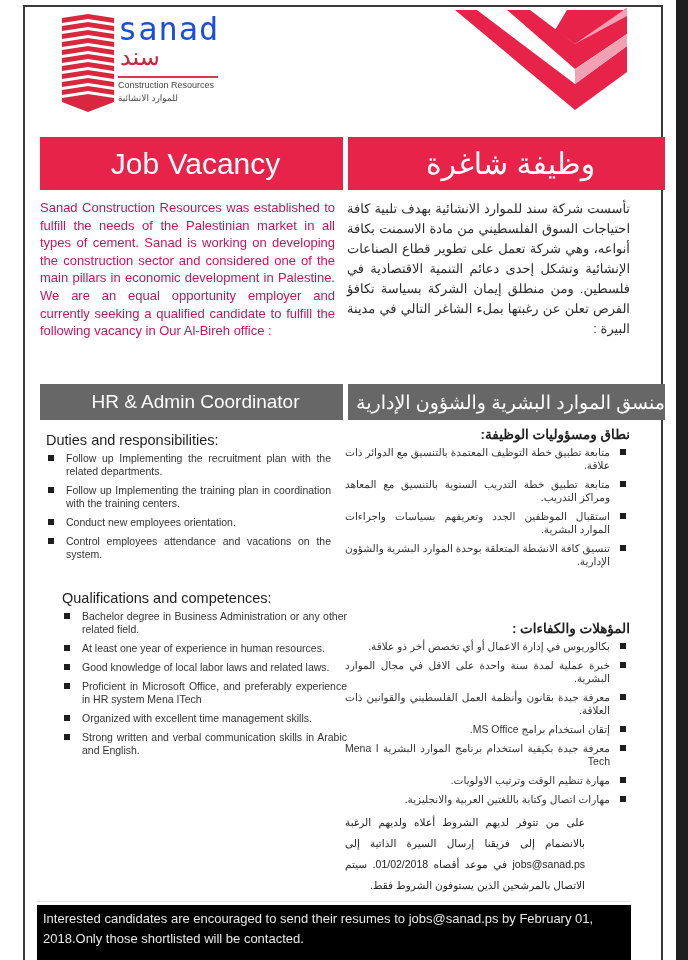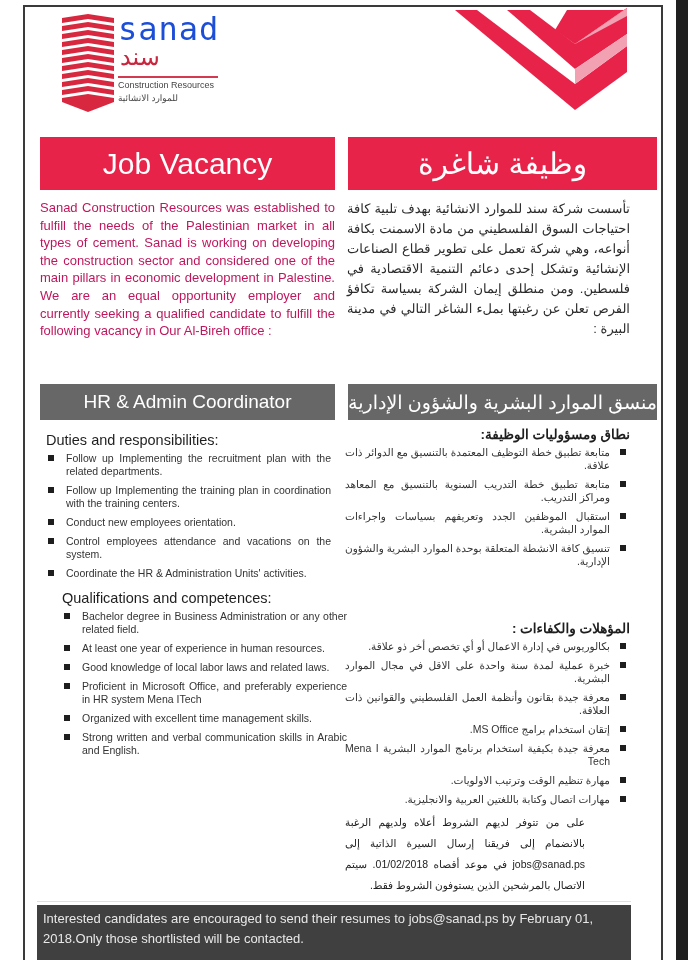--- a/index.html
+++ b/index.html
@@ -20,21 +20,21 @@
     .logo-building { position: absolute; left: 0; top: 0; }
     .logo-word { position: absolute; left: 58px; top: 0; font-family: "DejaVu Sans Mono", monospace; font-size: 32px; color: #1d4ed8; letter-spacing: 1px; line-height: 30px; font-weight: normal; }
     .logo-arabic { position: absolute; left: 60px; top: 30px; font-size: 24px; color: #c8283f; direction: rtl; line-height: 26px; }
     .logo-rule { position: absolute; left: 58px; top: 62px; width: 100px; height: 2px; background: #d23a50; }
     .logo-sub { position: absolute; left: 58px; top: 66px; font-size: 9px; color: #444; white-space: nowrap; }
     .logo-sub-ar { position: absolute; left: 58px; top: 79px; font-size: 9px; color: #444; white-space: nowrap; direction: rtl; }
     
     .chevrons { position: absolute; left: 455px; top: 6px; }
 
     
-    .bar { position: absolute; color: #fff; display: flex; align-items: center; justify-content: center; }
+    .bar { position: absolute; color: #fff; display: flex; align-items: center; justify-content: center; padding-left: 8px; }
     .bar-red { background: #e8234a; top: 137px; height: 53px; font-size: 30px; }
     .bar-gray { background: #676767; top: 384px; height: 36px; font-size: 19px; }
     .left-bar { left: 40px; width: 295px; }
     .right-bar { left: 340px; width: 309px; direction: rtl; margin-left: 8px; }
 
     .intro-en { position: absolute; left: 40px; top: 199px; width: 295px; font-size: 13px; line-height: 17.6px; text-align: justify; color: #be185d; }
     .intro-ar { position: absolute; left: 347px; top: 199px; width: 283px; font-size: 13px; line-height: 20px; text-align: justify; direction: rtl; color: #2b2b2b; }
 
     .section-en { position: absolute; left: 46px; width: 285px; }
     .section-ar { position: absolute; left: 345px; width: 285px; direction: rtl; }
@@ -43,21 +43,21 @@
     ul.items { list-style: none; margin: 0; padding: 0; }
     ul.items li { position: relative; font-size: 10.5px; line-height: 13px; margin-bottom: 6px; text-align: justify; color: #333; }
     .section-en ul.items li { padding-left: 20px; }
     .section-ar ul.items li { padding-right: 20px; }
     .bullet { position: absolute; top: 3px; width: 6px; height: 6px; background: #1e1e1e; }
     .section-en .bullet { left: 2px; }
     .section-ar .bullet { right: 4px; }
 
     .closing-ar { position: absolute; left: 345px; top: 812px; width: 240px; font-size: 10.5px; line-height: 21px; direction: rtl; text-align: justify; color: #222; }
 
-    .footer { position: absolute; left: 37px; top: 905px; width: 594px; height: 55px; background: #404040; color: #e8e8e8; font-size: 13px; line-height: 20px; padding: 4px 6px; box-sizing: border-box; }
+    .footer { position: absolute; left: 37px; top: 905px; width: 594px; height: 55px; background: #000000; color: #e8e8e8; font-size: 13px; line-height: 20px; padding: 4px 6px; box-sizing: border-box; }
     .footer-rule { position: absolute; left: 37px; top: 901px; width: 594px; height: 1px; background: #e0e0e0; }
   </style>
 </head>
 <body>
 
 <div class="dark-strip"></div>
 <div class="page-border"></div>
 
 <div class="logo">
   <svg class="logo-building" width="56" height="100" viewBox="0 0 56 100">
@@ -101,21 +101,20 @@
 <div class="bar bar-gray left-bar">HR &amp; Admin Coordinator</div>
 <div class="bar bar-gray right-bar">منسق الموارد البشرية والشؤون الإدارية</div>
 
 <div class="section-en" style="top:432px;">
   <div class="sec-title">Duties and responsibilities:</div>
   <ul class="items">
     <li><span class="bullet"></span><span>Follow up Implementing the recruitment plan with the related departments.</span></li>
     <li><span class="bullet"></span><span>Follow up Implementing the training plan in coordination with the training centers.</span></li>
     <li><span class="bullet"></span><span>Conduct new employees orientation.</span></li>
     <li><span class="bullet"></span><span>Control employees attendance and vacations on the system.</span></li>
-    <li><span class="bullet"></span><span>Coordinate the HR &amp; Administration Units' activities.</span></li>
   </ul>
 </div>
 
 <div class="section-en" style="top:590px;margin-left:16px;">
   <div class="sec-title">Qualifications and competences:</div>
   <ul class="items">
     <li><span class="bullet"></span><span>Bachelor degree in Business Administration or any other related field.</span></li>
     <li><span class="bullet"></span><span>At least one year of experience in human resources.</span></li>
     <li><span class="bullet"></span><span>Good knowledge of local labor laws and related laws.</span></li>
     <li><span class="bullet"></span><span>Proficient in Microsoft Office, and preferably experience in HR system Mena ITech</span></li>

